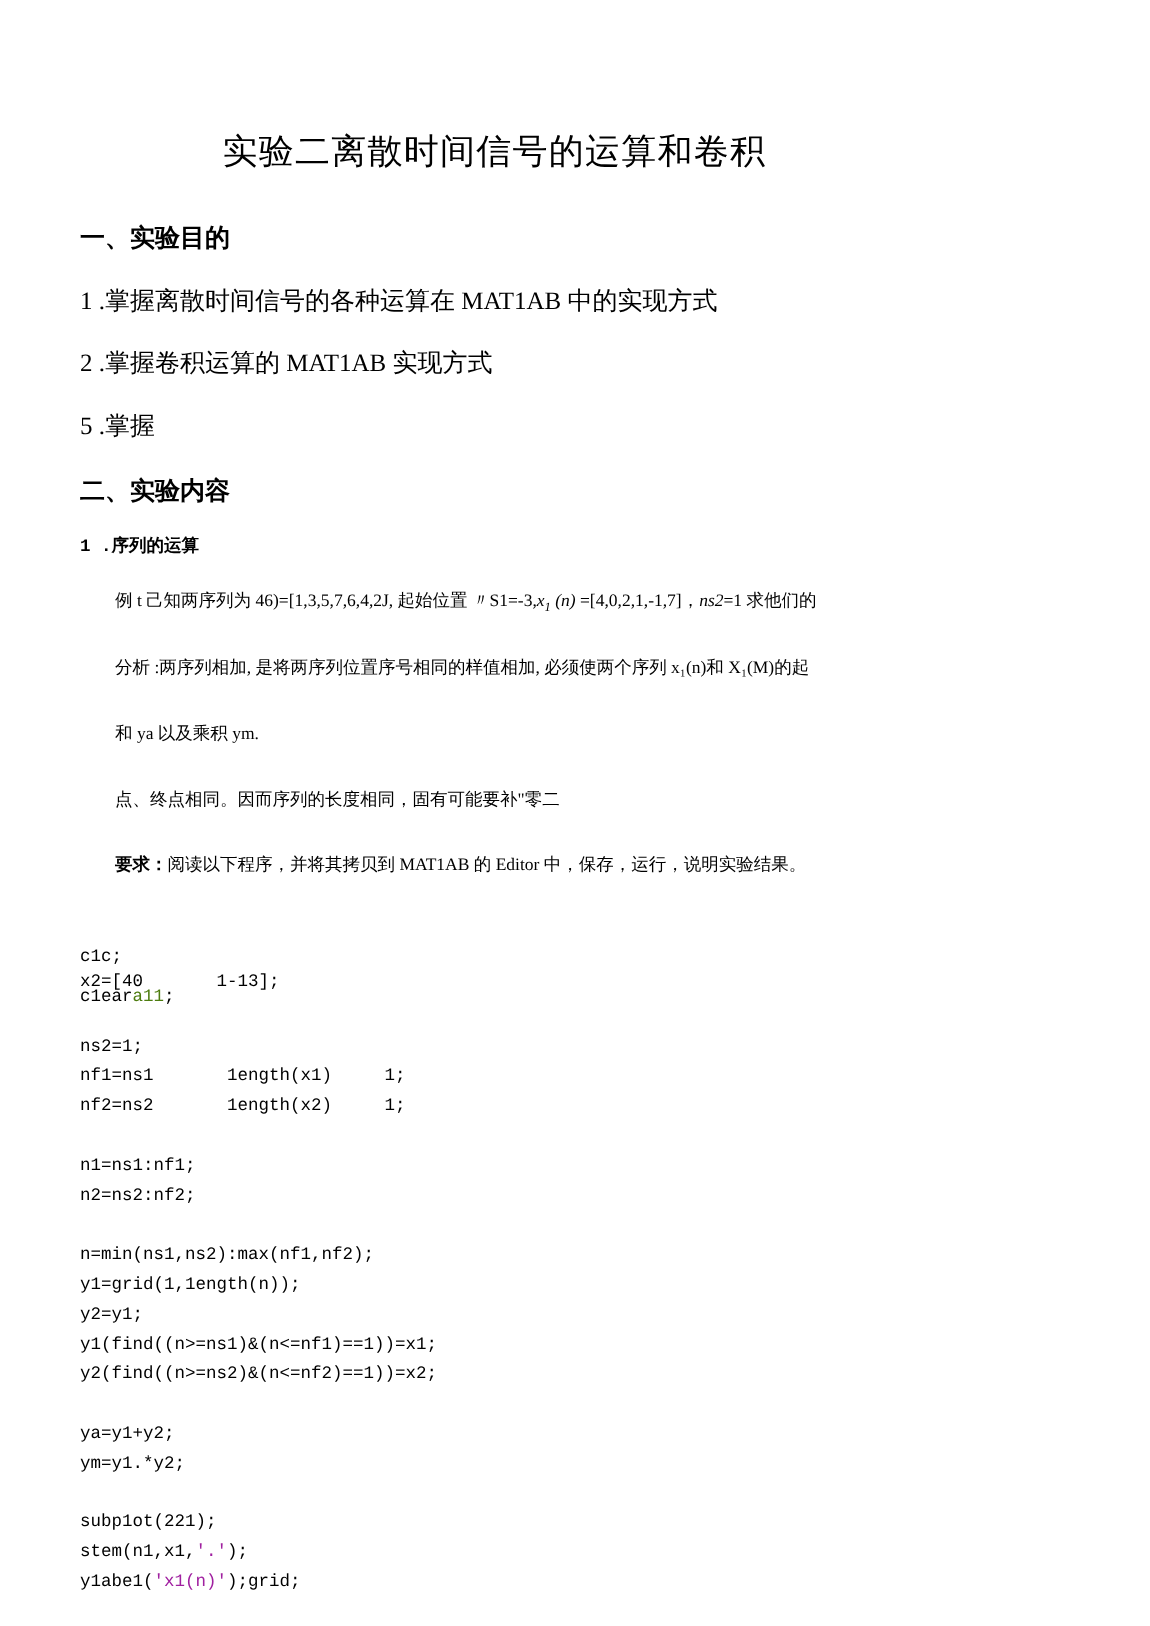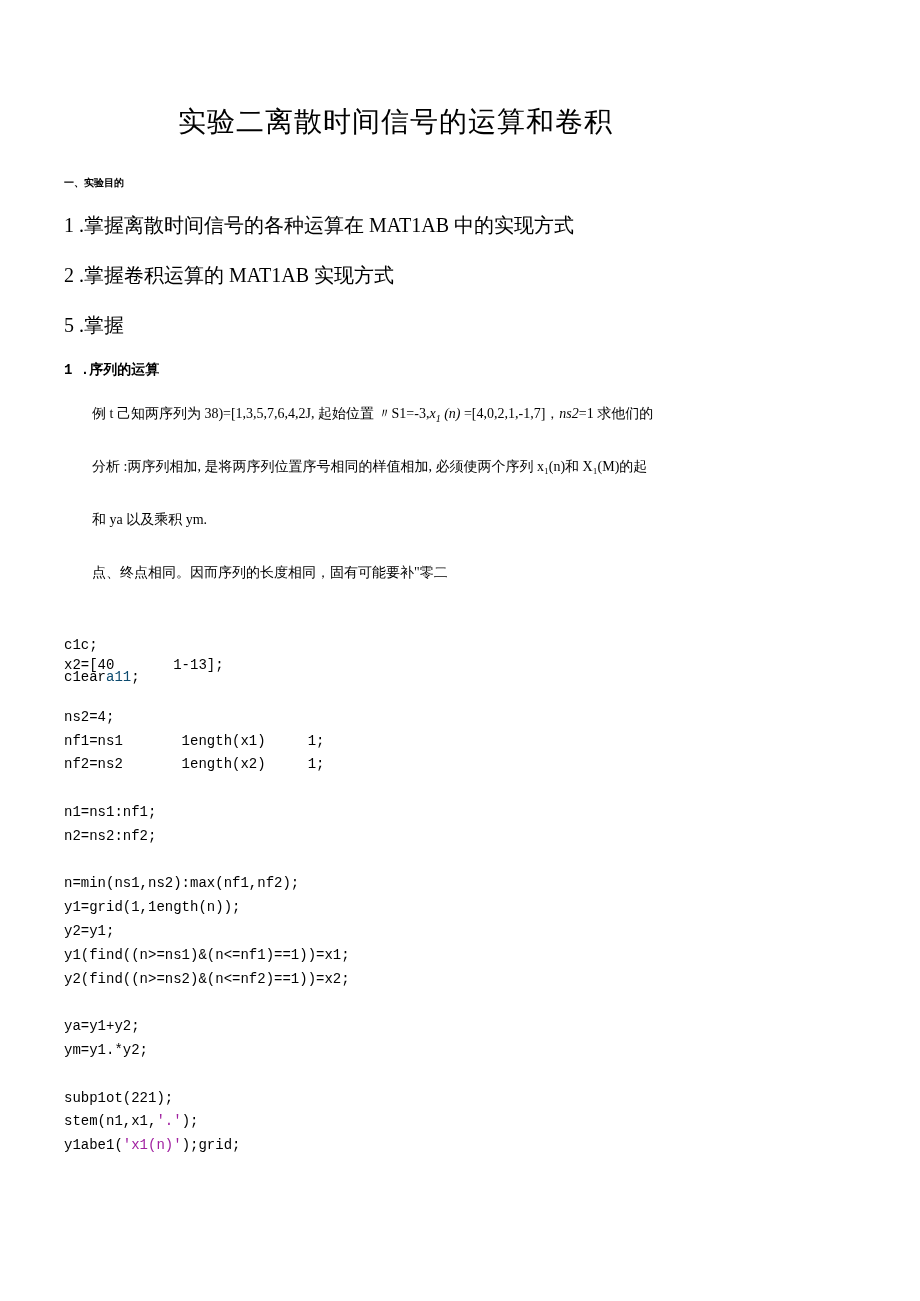--- a/index.html
+++ b/index.html
@@ -17,21 +17,21 @@
     line-height: 1.6;
   }
   .title {
     font-family: "SimSun", "Songti SC", serif;
     font-size: 28px;
     text-align: center;
     margin-bottom: 30px;
     letter-spacing: 1px;
   }
   .section-heading {
-    font-size: 10px;
+    font-size: 20px;
     font-weight: bold;
     margin-top: 20px;
     margin-bottom: 18px;
   }
   .numbered-item {
     font-size: 20px;
     margin-bottom: 18px;
   }
   .subsection-heading {
     font-size: 14px;
@@ -59,21 +59,21 @@
   }
   .code-block {
     font-family: "Courier New", monospace;
     font-size: 14px;
     white-space: pre;
     line-height: 1.7;
     margin-top: 10px;
     color: #000000;
   }
   .code-keyword {
-    color: #0c4a6e;
+    color: #4d7c0f;
   }
   .code-string {
     color: #a020a0;
   }
   .code-overlap {
     position: relative;
     display: block;
     height: 24px;
   }
   .abs {
@@ -88,38 +88,42 @@
 <div class="page">
 
   <div class="title">实验二离散时间信号的运算和卷积</div>
 
   <div class="section-heading">一、实验目的</div>
 
   <div class="numbered-item">1  .掌握离散时间信号的各种运算在 MAT1AB 中的实现方式</div>
   <div class="numbered-item">2  .掌握卷积运算的 MAT1AB 实现方式</div>
   <div class="numbered-item">5  .掌握</div>
 
+  <div class="section-heading">二、实验内容</div>
 
   <div class="subsection-heading">1  .序列的运算</div>
 
   <div class="body-text">
-    <span>例 t 己知两序列为 38)=[1,3,5,7,6,4,2J, 起始位置 〃S1=-3,</span><span class="italic-run">x</span><span class="italic-run sub">1</span><span class="italic-run"> (n) </span><span>=[4,0,2,1,-1,7]，</span><span class="italic-run">ns2</span><span>=1 求他们的</span>
+    <span>例 t 己知两序列为 46)=[1,3,5,7,6,4,2J, 起始位置 〃S1=-3,</span><span class="italic-run">x</span><span class="italic-run sub">1</span><span class="italic-run"> (n) </span><span>=[4,0,2,1,-1,7]，</span><span class="italic-run">ns2</span><span>=1 求他们的</span>
   </div>
 
   <div class="body-text">分析 :两序列相加, 是将两序列位置序号相同的样值相加, 必须使两个序列 x₁(n)和 X₁(M)的起</div>
 
   <div class="body-text">和 ya 以及乘积 ym.</div>
 
   <div class="body-text">点、终点相同。因而序列的长度相同，固有可能要补"零二</div>
 
+  <div class="body-text">
+    <span class="bold-run">要求：</span><span>阅读以下程序，并将其拷贝到 MAT1AB 的 Editor 中，保存，运行，说明实验结果。</span>
+  </div>
 
   <div class="code-block">
 <span>c1c;</span>
 <span class="code-overlap"><span class="abs" style="top:-4px;">x2=[40       1-13];</span><span class="abs" style="top:8px;"><span>c1ear</span><span class="code-keyword">a11</span><span>;</span></span></span>
-<span>ns2=4;</span>
+<span>ns2=1;</span>
 <span>nf1=ns1       1ength(x1)     1;</span>
 <span>nf2=ns2       1ength(x2)     1;</span>
 
 <span>n1=ns1:nf1;</span>
 <span>n2=ns2:nf2;</span>
 
 <span>n=min(ns1,ns2):max(nf1,nf2);</span>
 <span>y1=grid(1,1ength(n));</span>
 <span>y2=y1;</span>
 <span>y1(find((n&gt;=ns1)&amp;(n&lt;=nf1)==1))=x1;</span>

